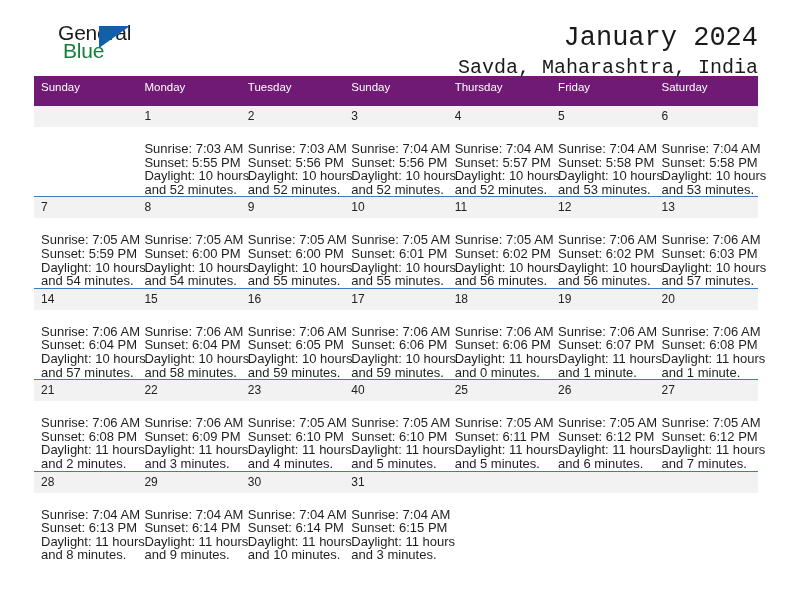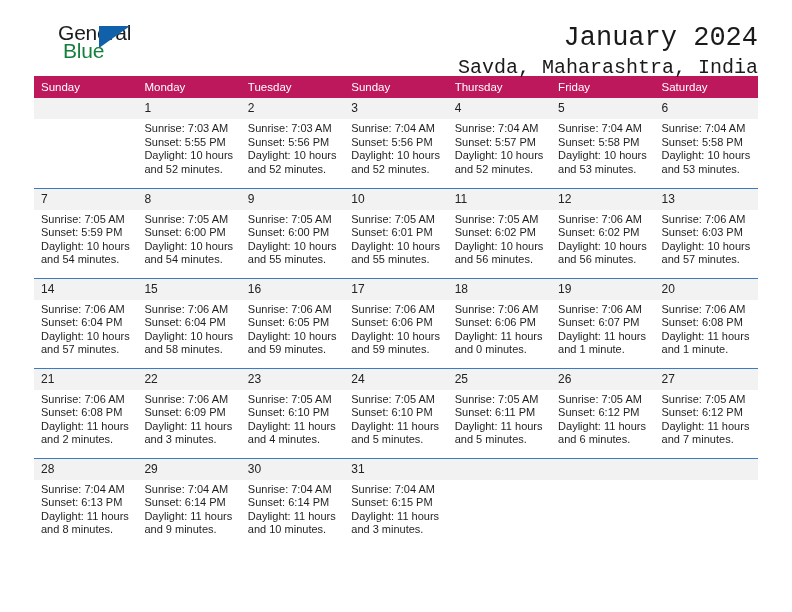--- a/index.html
+++ b/index.html
@@ -85,26 +85,26 @@
   }
 
   
   .calendar {
     width: 724px;
     border-collapse: collapse;
     table-layout: fixed;
     margin-top: 6px;
   }
   .calendar th {
-    background: #be185d;
+    background: #701a75;
     color: #ffffff;
     font-weight: normal;
     font-size: 11.5px;
     text-align: left;
-    padding: 5px 0 5px 7px;
+    padding: 5px 0 13px 7px;
     height: 18px;
     box-sizing: border-box;
   }
   .week-row > td {
     padding: 0;
     vertical-align: top;
     border-top: 1px solid #3b7cc0;
   }
   .week-row.first > td {
     border-top: none;
@@ -120,23 +120,24 @@
     padding: 2px 0 3px 7px;
     color: #222222;
     height: 21px;
     box-sizing: border-box;
   }
   .cell.empty .daynum {
     background: #f2f2f2;
   }
   .info {
     padding: 3px 8px 0 7px;
-    font-size: 11px;
+    font-size: 13px;
     line-height: 13.6px;
     color: #1f1f1f;
+    margin-top: 12px;
   }
   .info div {
     white-space: nowrap;
   }
 </style>
 </head>
 <body>
 
 <div class="page">
 
@@ -385,21 +386,21 @@
           <td class="cell">
             <div class="daynum">23</div>
             <div class="info">
               <div>Sunrise: 7:05 AM</div>
               <div>Sunset: 6:10 PM</div>
               <div>Daylight: 11 hours</div>
               <div>and 4 minutes.</div>
             </div>
           </td>
           <td class="cell">
-            <div class="daynum">24</div>
+            <div class="daynum">40</div>
             <div class="info">
               <div>Sunrise: 7:05 AM</div>
               <div>Sunset: 6:10 PM</div>
               <div>Daylight: 11 hours</div>
               <div>and 5 minutes.</div>
             </div>
           </td>
           <td class="cell">
             <div class="daynum">25</div>
             <div class="info">

